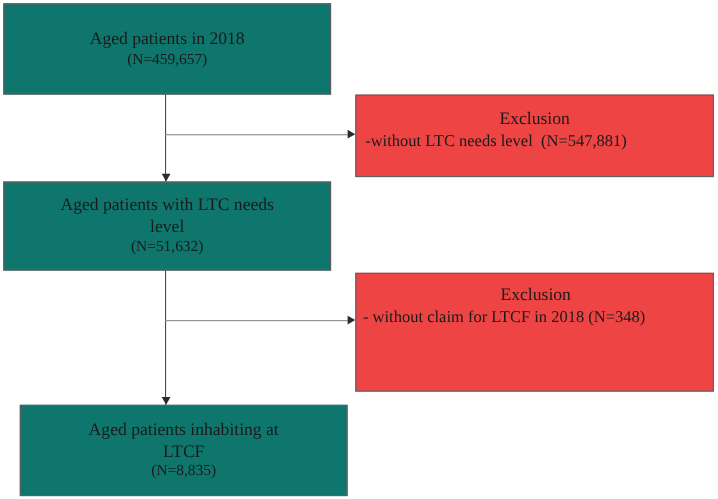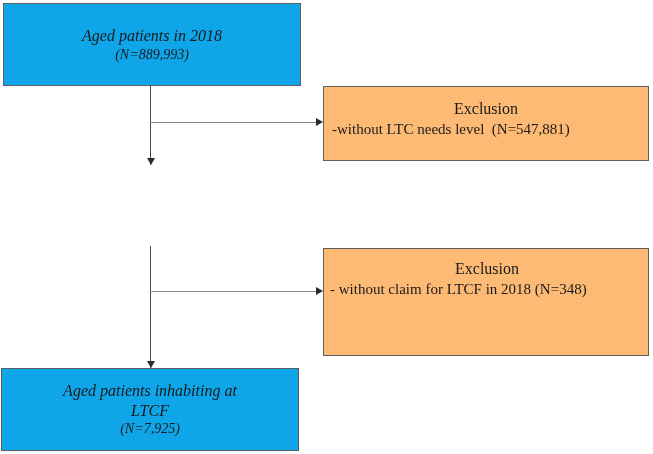--- a/index.html
+++ b/index.html
@@ -16,60 +16,59 @@
     position: relative;
     width: 653px;
     height: 454px;
     background: #ffffff;
     overflow: hidden;
   }
   .node {
     position: absolute;
     box-sizing: border-box;
     border: 1px solid #5f5f5f;
-    background: #0ea5e9;
+    background: #0f766e;
     display: flex;
     flex-direction: column;
     align-items: center;
     justify-content: center;
     text-align: center;
     line-height: 1.22;
-    font-style: italic;
   }
   .node .line-main {
     font-size: 16px;
     white-space: pre;
   }
   .node .line-count {
     font-size: 14px;
     white-space: pre;
   }
   .excl {
     position: absolute;
     box-sizing: border-box;
     border: 1px solid #5f5f5f;
-    background: #fdba74;
+    background: #ef4444;
     line-height: 1.3;
   }
   .excl .excl-title {
     font-size: 16px;
     text-align: center;
     display: block;
   }
   .excl .excl-item {
     font-size: 15px;
     text-align: left;
     display: block;
     white-space: pre;
   }
 
   
   #node-cohort      { left: 3px;   top: 3px;   width: 298px; height: 83px; }
   #node-ltc-level   { left: 3px;   top: 165px; width: 298px; height: 81px; }
-  #node-ltcf        { left: 1px;   top: 368px; width: 298px; height: 83px; }
+  #node-ltcf        { left: 18px;   top: 368px; width: 298px; height: 83px; }
   #excl-1           { left: 323px; top: 86px;  width: 326px; height: 75px; }
   #excl-2           { left: 323px; top: 248px; width: 326px; height: 108px; }
 
   #excl-1 .excl-inner { padding: 12px 8px 0 8px; }
   #excl-2 .excl-inner { padding: 10px 4px 0 6px; }
 
   
   .vline {
     position: absolute;
     width: 1px;
@@ -107,47 +106,52 @@
   #hline-2      { left: 150px; top: 291px; width: 166px; }
   #arrow-h2     { left: 316px; top: 287px; }
 </style>
 </head>
 <body>
 
 <div id="flowchart">
 
   <div class="node" id="node-cohort">
     <span class="line-main">Aged patients in 2018</span>
-    <span class="line-count">(N=889,993)</span>
+    <span class="line-count">(N=459,657)</span>
   </div>
 
   <div class="vline" id="vline-1"></div>
   <div class="arrow-down" id="arrow-1"></div>
   <div class="hline" id="hline-1"></div>
   <div class="arrow-right" id="arrow-h1"></div>
 
   <div class="excl" id="excl-1">
     <div class="excl-inner">
       <span class="excl-title">Exclusion</span>
       <span class="excl-item">-without LTC needs level  (N=547,881)</span>
     </div>
   </div>
 
+  <div class="node" id="node-ltc-level">
+    <span class="line-main">Aged patients with LTC needs</span>
+    <span class="line-main">level</span>
+    <span class="line-count">(N=51,632)</span>
+  </div>
 
   <div class="vline" id="vline-2"></div>
   <div class="arrow-down" id="arrow-2"></div>
   <div class="hline" id="hline-2"></div>
   <div class="arrow-right" id="arrow-h2"></div>
 
   <div class="excl" id="excl-2">
     <div class="excl-inner">
       <span class="excl-title">Exclusion</span>
       <span class="excl-item">- without claim for LTCF in 2018 (N=348)</span>
     </div>
   </div>
 
   <div class="node" id="node-ltcf">
     <span class="line-main">Aged patients inhabiting at</span>
     <span class="line-main">LTCF</span>
-    <span class="line-count">(N=7,925)</span>
+    <span class="line-count">(N=8,835)</span>
   </div>
 
 </div>
 
 </body></html>

